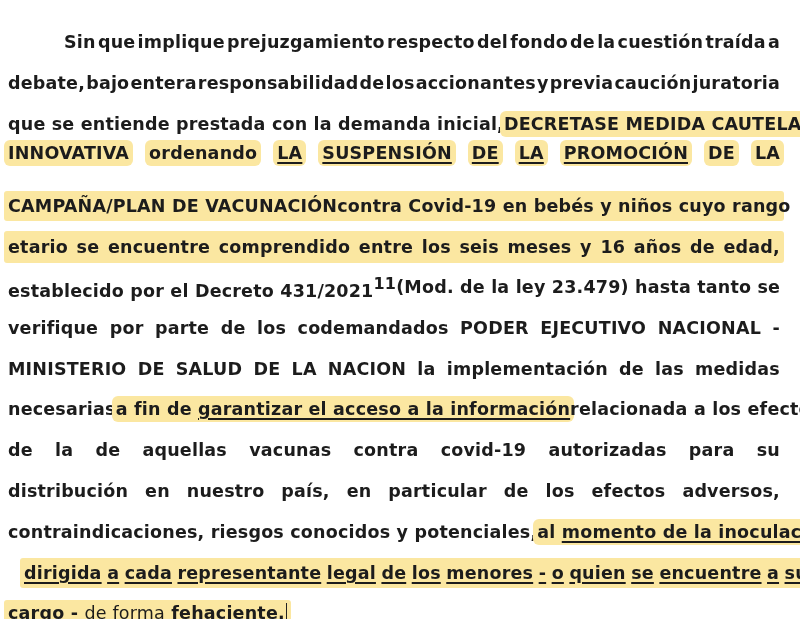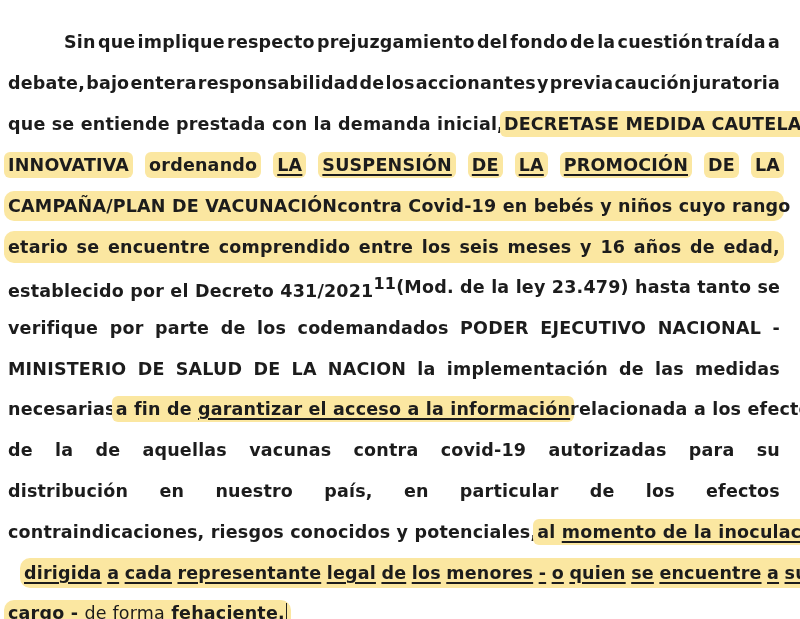--- a/index.html
+++ b/index.html
@@ -6,37 +6,37 @@
   body { width:800px; height:619px; position:relative; overflow:hidden;
          font-family:"DejaVu Sans", sans-serif; color:#1c1c1c; }
   .page { position:absolute; left:0; top:0; width:800px; height:619px;margin-top:24px; }
   .line { position:absolute; left:8px; width:772px; height:30px;
           display:flex; justify-content:space-between; align-items:center;
           font-size:17.5px; font-weight:bold; letter-spacing:0.2px; white-space:nowrap; }
   .line.indent { left:64px; width:716px; }
   .line.left { justify-content:flex-start;text-decoration:underline; }
   .w { display:inline-block; padding:2px 0; }
   .hl { background:#fbe7a1; border-radius:6px; padding:3px 4px; margin:0 -4px; }
-  .hlrow { background:#fbe7a1; border-radius:10px; }
+  .hlrow { background:#fbe7a1; border-radius:3px; }
   .u { text-decoration:underline; text-decoration-thickness:1.5px; text-underline-offset:3px; }
   .normal { font-weight:normal; }
   sup { font-size:16px; vertical-align:8px; }
   .cursor { display:inline-block; width:1px; height:22px; background:#222; vertical-align:middle; margin-left:1px; }
 </style>
 </head>
 <body>
 
 <div class="page">
 
   <div class="line indent" style="top:3px" id="l1">
       <span class="w">Sin</span>
       <span class="w">que</span>
       <span class="w">implique</span>
+      <span class="w">prejuzgamiento</span>
       <span class="w">respecto</span>
-      <span class="w">prejuzgamiento</span>
       <span class="w">del</span>
       <span class="w">fondo</span>
       <span class="w">de</span>
       <span class="w">la</span>
       <span class="w">cuestión</span>
       <span class="w">traída</span>
       <span class="w">a</span>
     </div>
   <div class="line" style="top:44px" id="l2">
       <span class="w">debate,</span>
@@ -50,21 +50,21 @@
       <span class="w">previa</span>
       <span class="w">caución</span>
       <span class="w">juratoria</span>
     </div>
 
   <div class="line" style="top:85px">
     <span class="w">que se entiende prestada con la demanda inicial,</span>
     <span class="w hl">DECRETASE MEDIDA CAUTELAR</span>
   </div>
 
-  <div class="line" style="top:126px">
+  <div class="line" style="top:114px">
     <span class="w hl">INNOVATIVA</span>
     <span class="w hl">ordenando</span>
     <span class="w hl u">LA</span>
     <span class="w hl u">SUSPENSIÓN</span>
     <span class="w hl u">DE</span>
     <span class="w hl u">LA</span>
     <span class="w hl u">PROMOCIÓN</span>
     <span class="w hl">DE</span>
     <span class="w hl">LA</span>
   </div>
@@ -142,20 +142,21 @@
   <div class="line" style="top:452px" id="l12">
       <span class="w">distribución</span>
       <span class="w">en</span>
       <span class="w">nuestro</span>
       <span class="w">país,</span>
       <span class="w">en</span>
       <span class="w">particular</span>
       <span class="w">de</span>
       <span class="w">los</span>
       <span class="w">efectos</span>
+      <span class="w">adversos,</span>
     </div>
 
   <div class="line" style="top:493px">
     <span class="w">contraindicaciones, riesgos conocidos y potenciales,</span>
     <span class="w hl"><span>al</span> <span class="u">momento de la inoculación,</span></span>
   </div>
 
   <div class="line hlrow u" style="top:534px; left:20px; width:792px; padding:0 4px; box-sizing:border-box" id="l14">
       <span class="w">dirigida</span>
       <span class="w">a</span>

